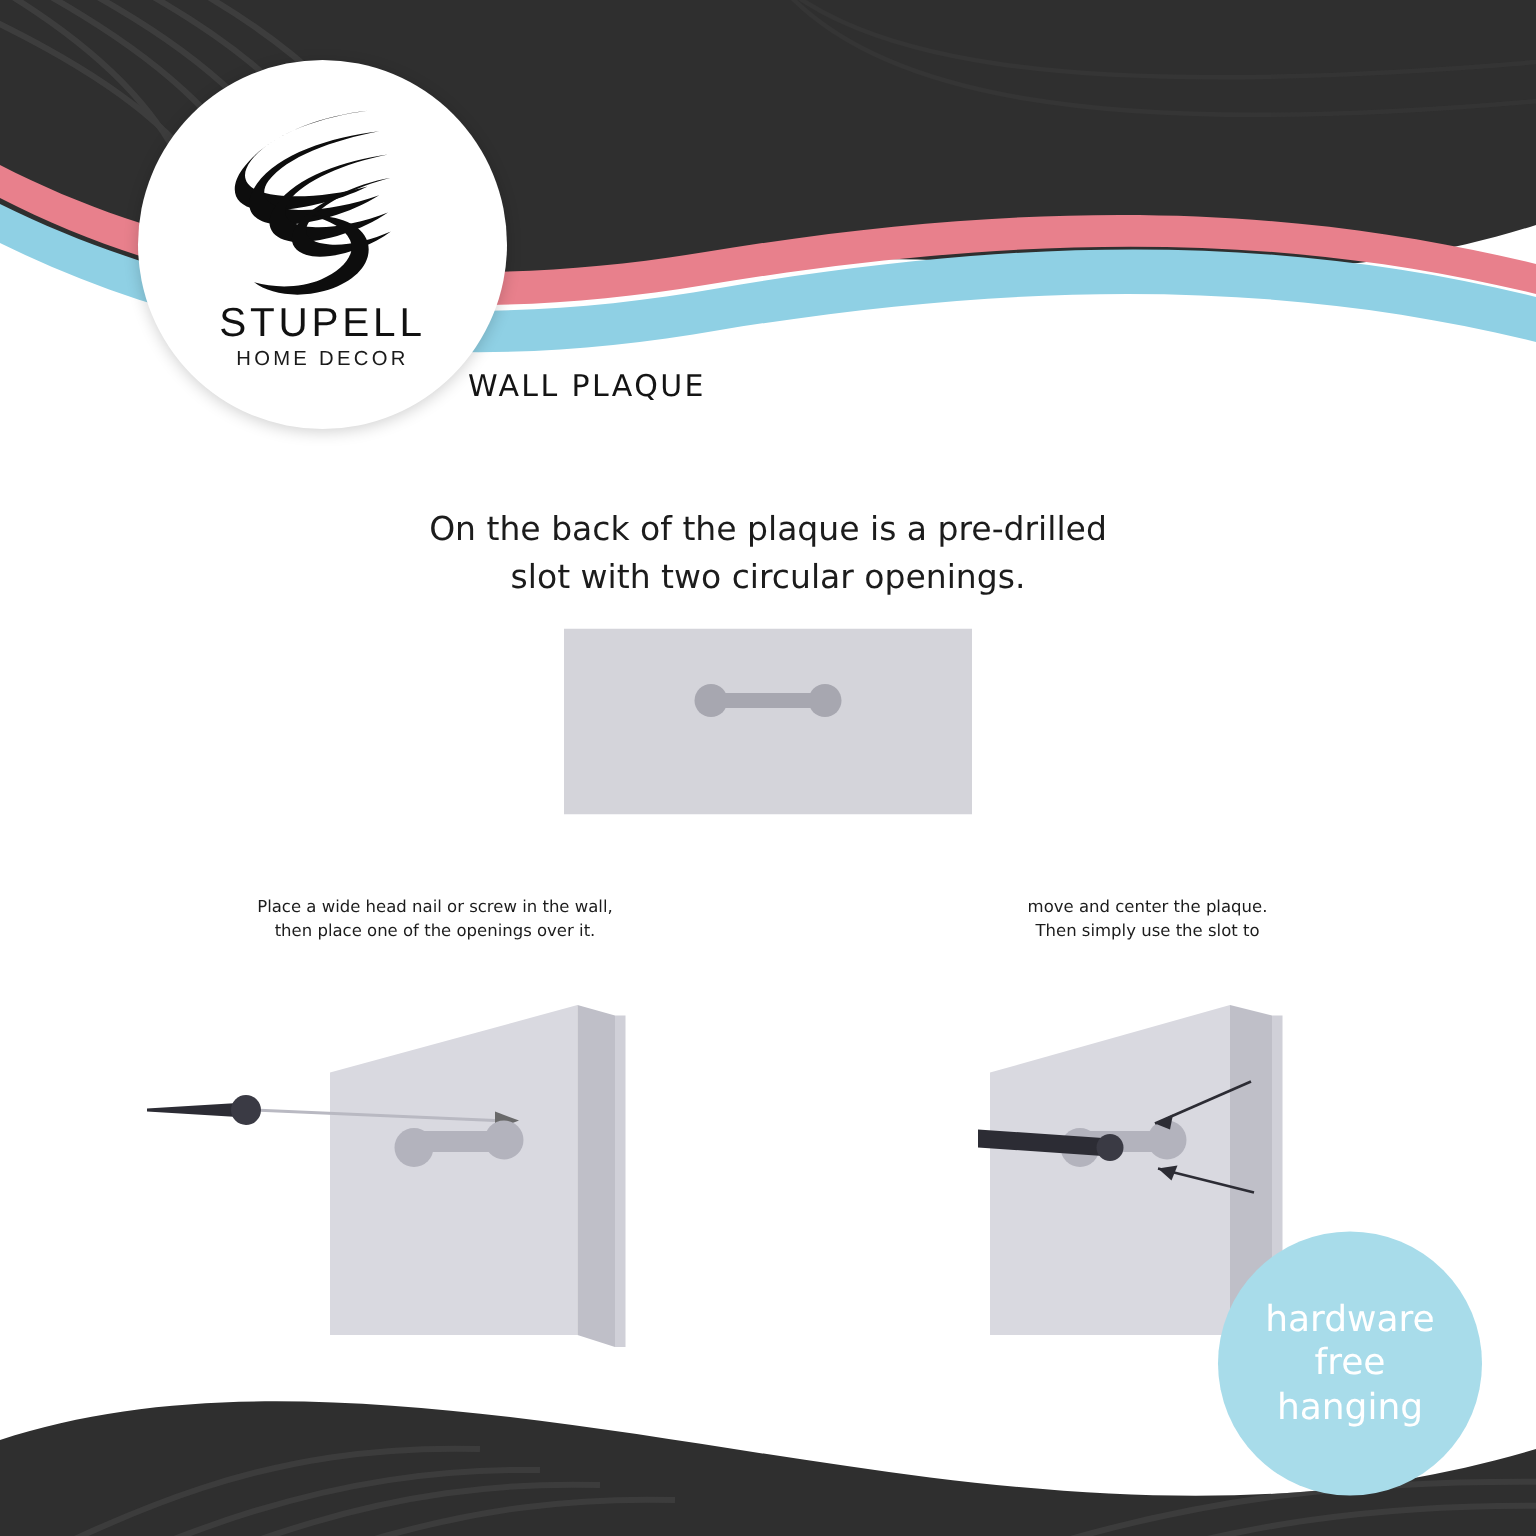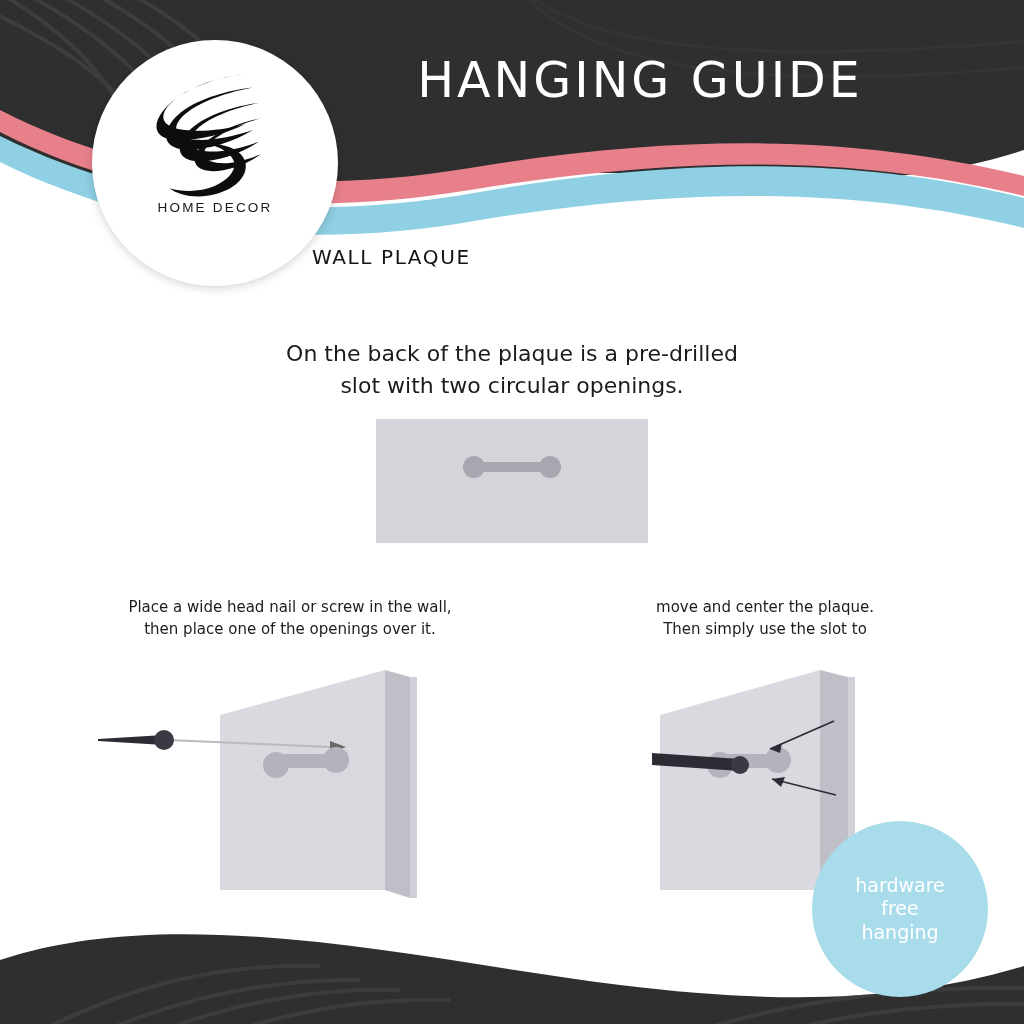--- a/index.html
+++ b/index.html
@@ -101,21 +101,21 @@
     font-size: 22px;
     line-height: 1.45;
     color: #1c1c1c;
     font-family: "DejaVu Sans", sans-serif;
   }
 
   
   .caption {
     position: absolute;
     text-align: center;
-    font-size: 15px;
+    font-size: 11px;
     line-height: 1.45;
     color: #1c1c1c;
     font-family: "DejaVu Sans", sans-serif;
   }
   .caption-left { left: 60px; top: 597px; width: 460px; }
   .caption-right { left: 555px; top: 597px; width: 420px; }
 
   
   .illus {
     position: absolute;
@@ -134,21 +134,21 @@
     border-radius: 50%;
     background: #a8dcea;
     display: flex;
     flex-direction: column;
     align-items: center;
     justify-content: center;
     z-index: 6;
   }
   .hf-line {
     color: #ffffff;
-    font-size: 19px;
+    font-size: 24px;
     line-height: 1.22;
     font-family: "DejaVu Sans", sans-serif;
     text-align: center;
   }
 </style>
 </head>
 <body>
 
 <div id="page">
 
@@ -202,24 +202,24 @@
   <div class="logo-badge">
     <svg class="logo-mark" viewBox="0 0 130 134">
       <g fill="#0d0d0d">
         <path d="M96,6 C64,10 30,22 16,40 C6,53 14,62 34,64 C50,66 74,64 96,58 C72,70 40,76 22,74 C4,72 0,60 10,46 C26,24 60,10 96,6 Z"></path>
         <path d="M104,20 C72,26 40,38 28,54 C20,65 28,73 46,74 C62,75 84,71 104,64 C82,78 50,86 32,84 C14,82 10,70 20,56 C34,36 70,24 104,20 Z"></path>
         <path d="M110,36 C80,42 52,54 42,68 C35,78 42,85 58,86 C72,87 92,83 110,76 C90,90 60,98 44,96 C28,94 24,82 34,70 C46,52 80,40 110,36 Z"></path>
         <path d="M112,52 C88,58 64,70 56,82 C50,91 56,97 70,98 C82,99 98,95 112,89 C96,101 72,108 58,106 C44,104 40,94 48,84 C58,70 88,56 112,52 Z"></path>
         <path d="M58,78 C76,78 92,84 96,96 C100,110 88,124 66,130 C48,135 28,132 18,124 C32,128 50,128 64,122 C80,115 88,104 84,95 C80,86 70,82 58,78 Z"></path>
       </g>
     </svg>
+    <div class="logo-name">STUPELL</div>
     <div class="logo-sub">HOME DECOR</div>
   </div>
 
-  <div class="header-title">HANGING GUIDE</div>
 
   <div class="section-title">WALL PLAQUE</div>
 
   <div class="intro-text">
     <div>On the back of the plaque is a pre-drilled</div>
     <div>slot with two circular openings.</div>
   </div>
 
   <svg class="illus" id="plaque-back" width="272" height="124" viewBox="0 0 272 124">
     <rect x="0" y="0" width="272" height="124" fill="#d4d4da"></rect>

